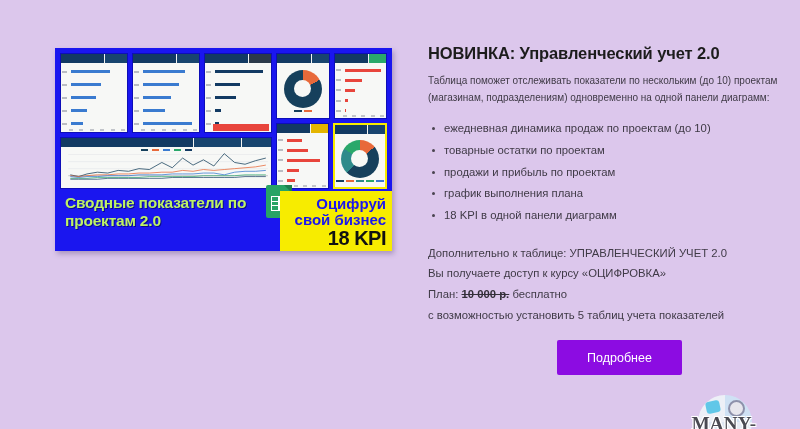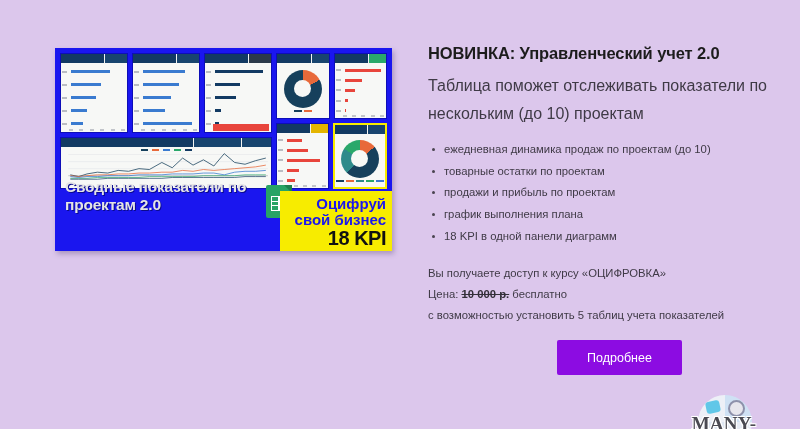--- a/index.html
+++ b/index.html
@@ -67,21 +67,21 @@
   #linecard .cbody{padding:1px;}
   .linelegend{display:flex;gap:4px;justify-content:center;margin-top:1px;}
   .linelegend i{width:7px;height:2px;display:block;background:#16405c;}
   .linelegend i:nth-child(2){background:#e8693a;}
   .linelegend i:nth-child(3){background:#3a7bd0;}
   .linelegend i:nth-child(4){background:#2aa86b;}
   .linelegend i:nth-child(5){background:#123a63;}
 
   
   #cap-left{
-    position:absolute;left:10px;top:130px;width:208px;color:#e5e5e5;
+    position:absolute;left:10px;top:146px;width:208px;color:#bef264;
     font-weight:bold;font-size:15.5px;line-height:1.13;
     letter-spacing:-.2px;text-shadow:1px 1px 0 #0a0a8c;
   }
   #yellow{
     position:absolute;left:225px;top:143px;width:112px;height:60px;
     background:#f7ec00;
   }
   #sheet-icon{
     position:absolute;left:211px;top:137px;width:26px;height:33px;
     background:#27a365;border-radius:2px;
@@ -94,21 +94,21 @@
   #sheet-icon .grid::after{content:"";position:absolute;left:0;right:0;top:7.5px;height:1.5px;background:#fff;}
   #sheet-icon .vline{position:absolute;left:6px;top:0;bottom:0;width:1.5px;background:#fff;}
   #y1,#y2{color:#1a16ef;font-weight:bold;text-align:right;font-size:15px;line-height:1;}
   #y1{position:absolute;right:6px;top:5px;}
   #y2{position:absolute;right:6px;top:21px;}
   #y3{position:absolute;right:6px;top:37px;color:#111;font-weight:bold;font-size:20px;line-height:1;letter-spacing:-.5px;}
 
   
   #content{position:absolute;left:428px;top:44px;width:356px;}
   #title{font-size:16.5px;font-weight:bold;color:#1c1c1c;letter-spacing:-.1px;}
-  .para{font-size:16px;color:#3f3a46;line-height:1.72;margin-top:9px;}
+  .para{font-size:10px;color:#3f3a46;line-height:1.72;margin-top:9px;}
   ul{list-style:none;margin:12px 0 16px 0;padding:0;}
   ul li{font-size:11.3px;color:#3f3a46;line-height:1.92;padding-left:16px;position:relative;}
   ul li::before{content:"";position:absolute;left:4px;top:9px;width:3px;height:3px;
     border-radius:50%;background:#4a4450;}
   .block{margin-top:13px;}
   .block div{font-size:11.3px;color:#3f3a46;line-height:1.83;}
   .strike{text-decoration:line-through;font-weight:bold;color:#332f39;}
 
   
   #cta{
@@ -372,34 +372,36 @@
     <div id="y2">свой бизнес</div>
     <div id="y3">18 KPI</div>
   </div>
 </div>
 
 <div id="content">
   <div id="title">НОВИНКА: Управленческий учет 2.0</div>
 
   <div class="para">
     <div>Таблица поможет отслеживать показатели по нескольким (до 10) проектам</div>
+    <div>(магазинам, подразделениям) одновременно на одной панели диаграмм:</div>
   </div>
 
   <ul>
     <li>ежедневная динамика продаж по проектам (до 10)</li>
     <li>товарные остатки по проектам</li>
     <li>продажи и прибыль по проектам</li>
     <li>график выполнения плана</li>
     <li>18 KPI в одной панели диаграмм</li>
   </ul>
 
   <div class="block">
+    <div>Дополнительно к таблице: УПРАВЛЕНЧЕСКИЙ УЧЕТ 2.0</div>
     <div>Вы получаете доступ к курсу «ОЦИФРОВКА»</div>
     <div>
-      <span>Цена:</span>
+      <span>План:</span>
       <span class="strike">10 000 р.</span>
       <span>бесплатно</span>
     </div>
     <div>с возможностью установить 5 таблиц учета показателей</div>
   </div>
 </div>
 
 <button id="cta">Подробнее</button>
 
 <div id="wm">

